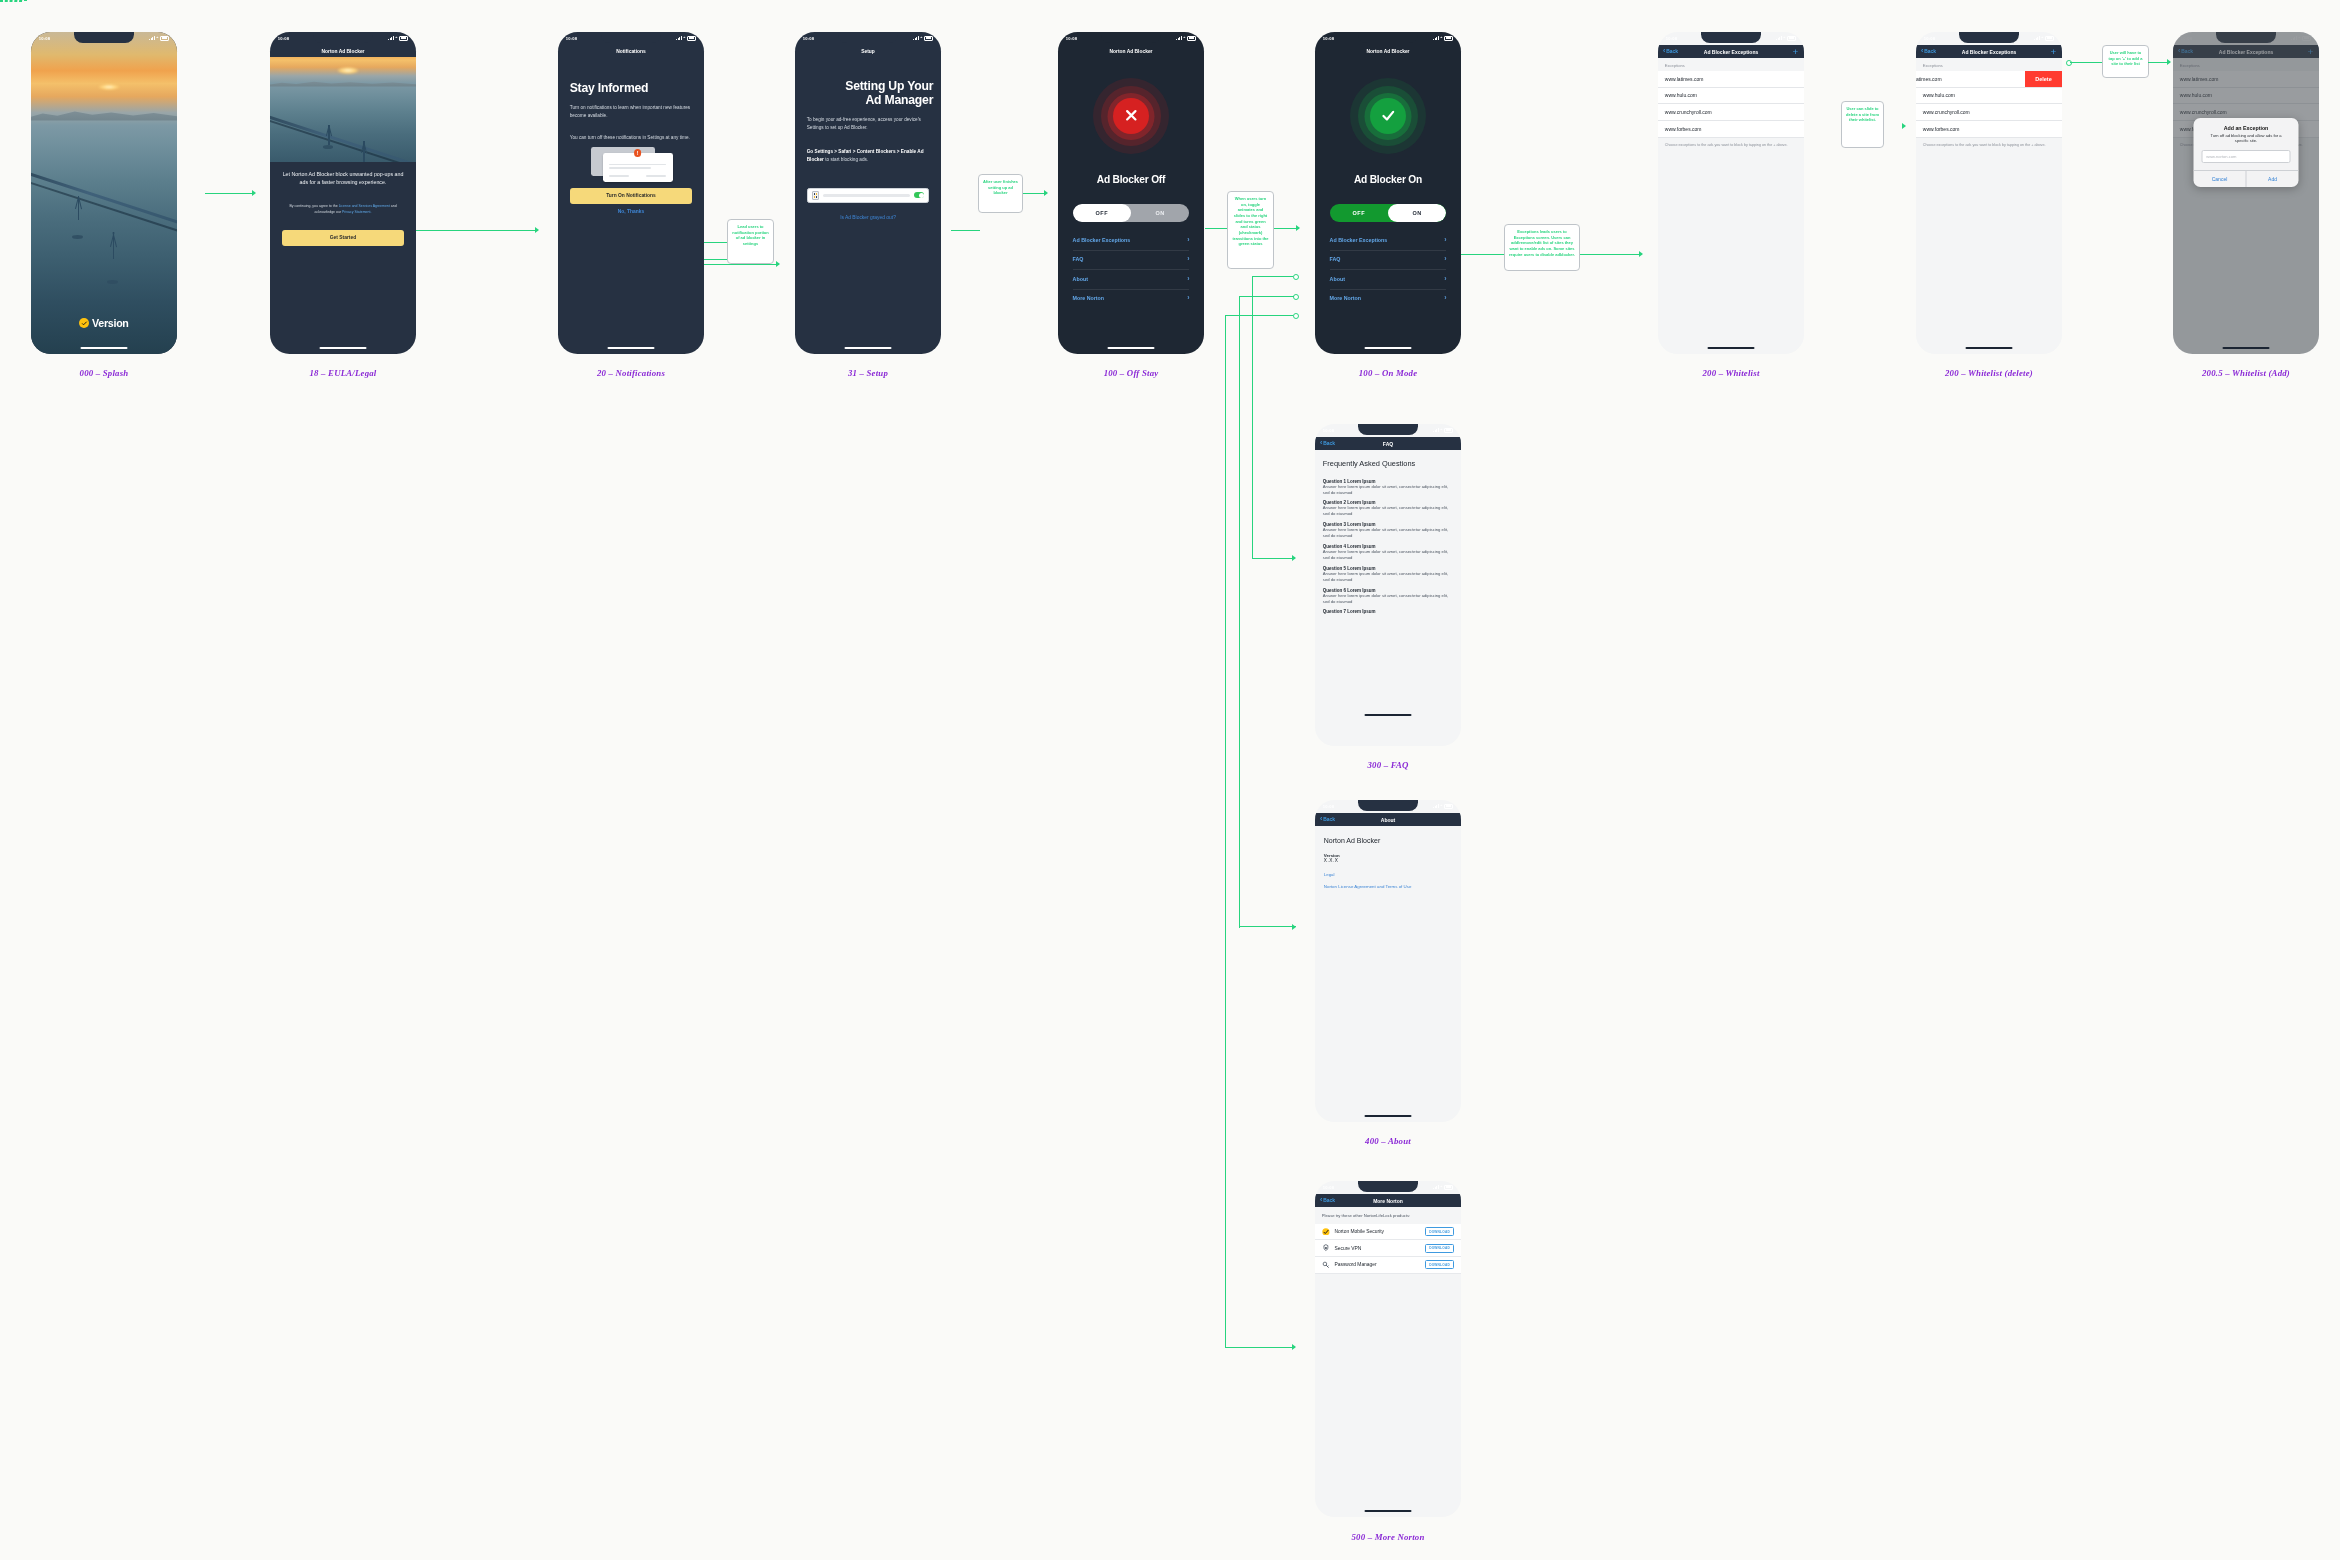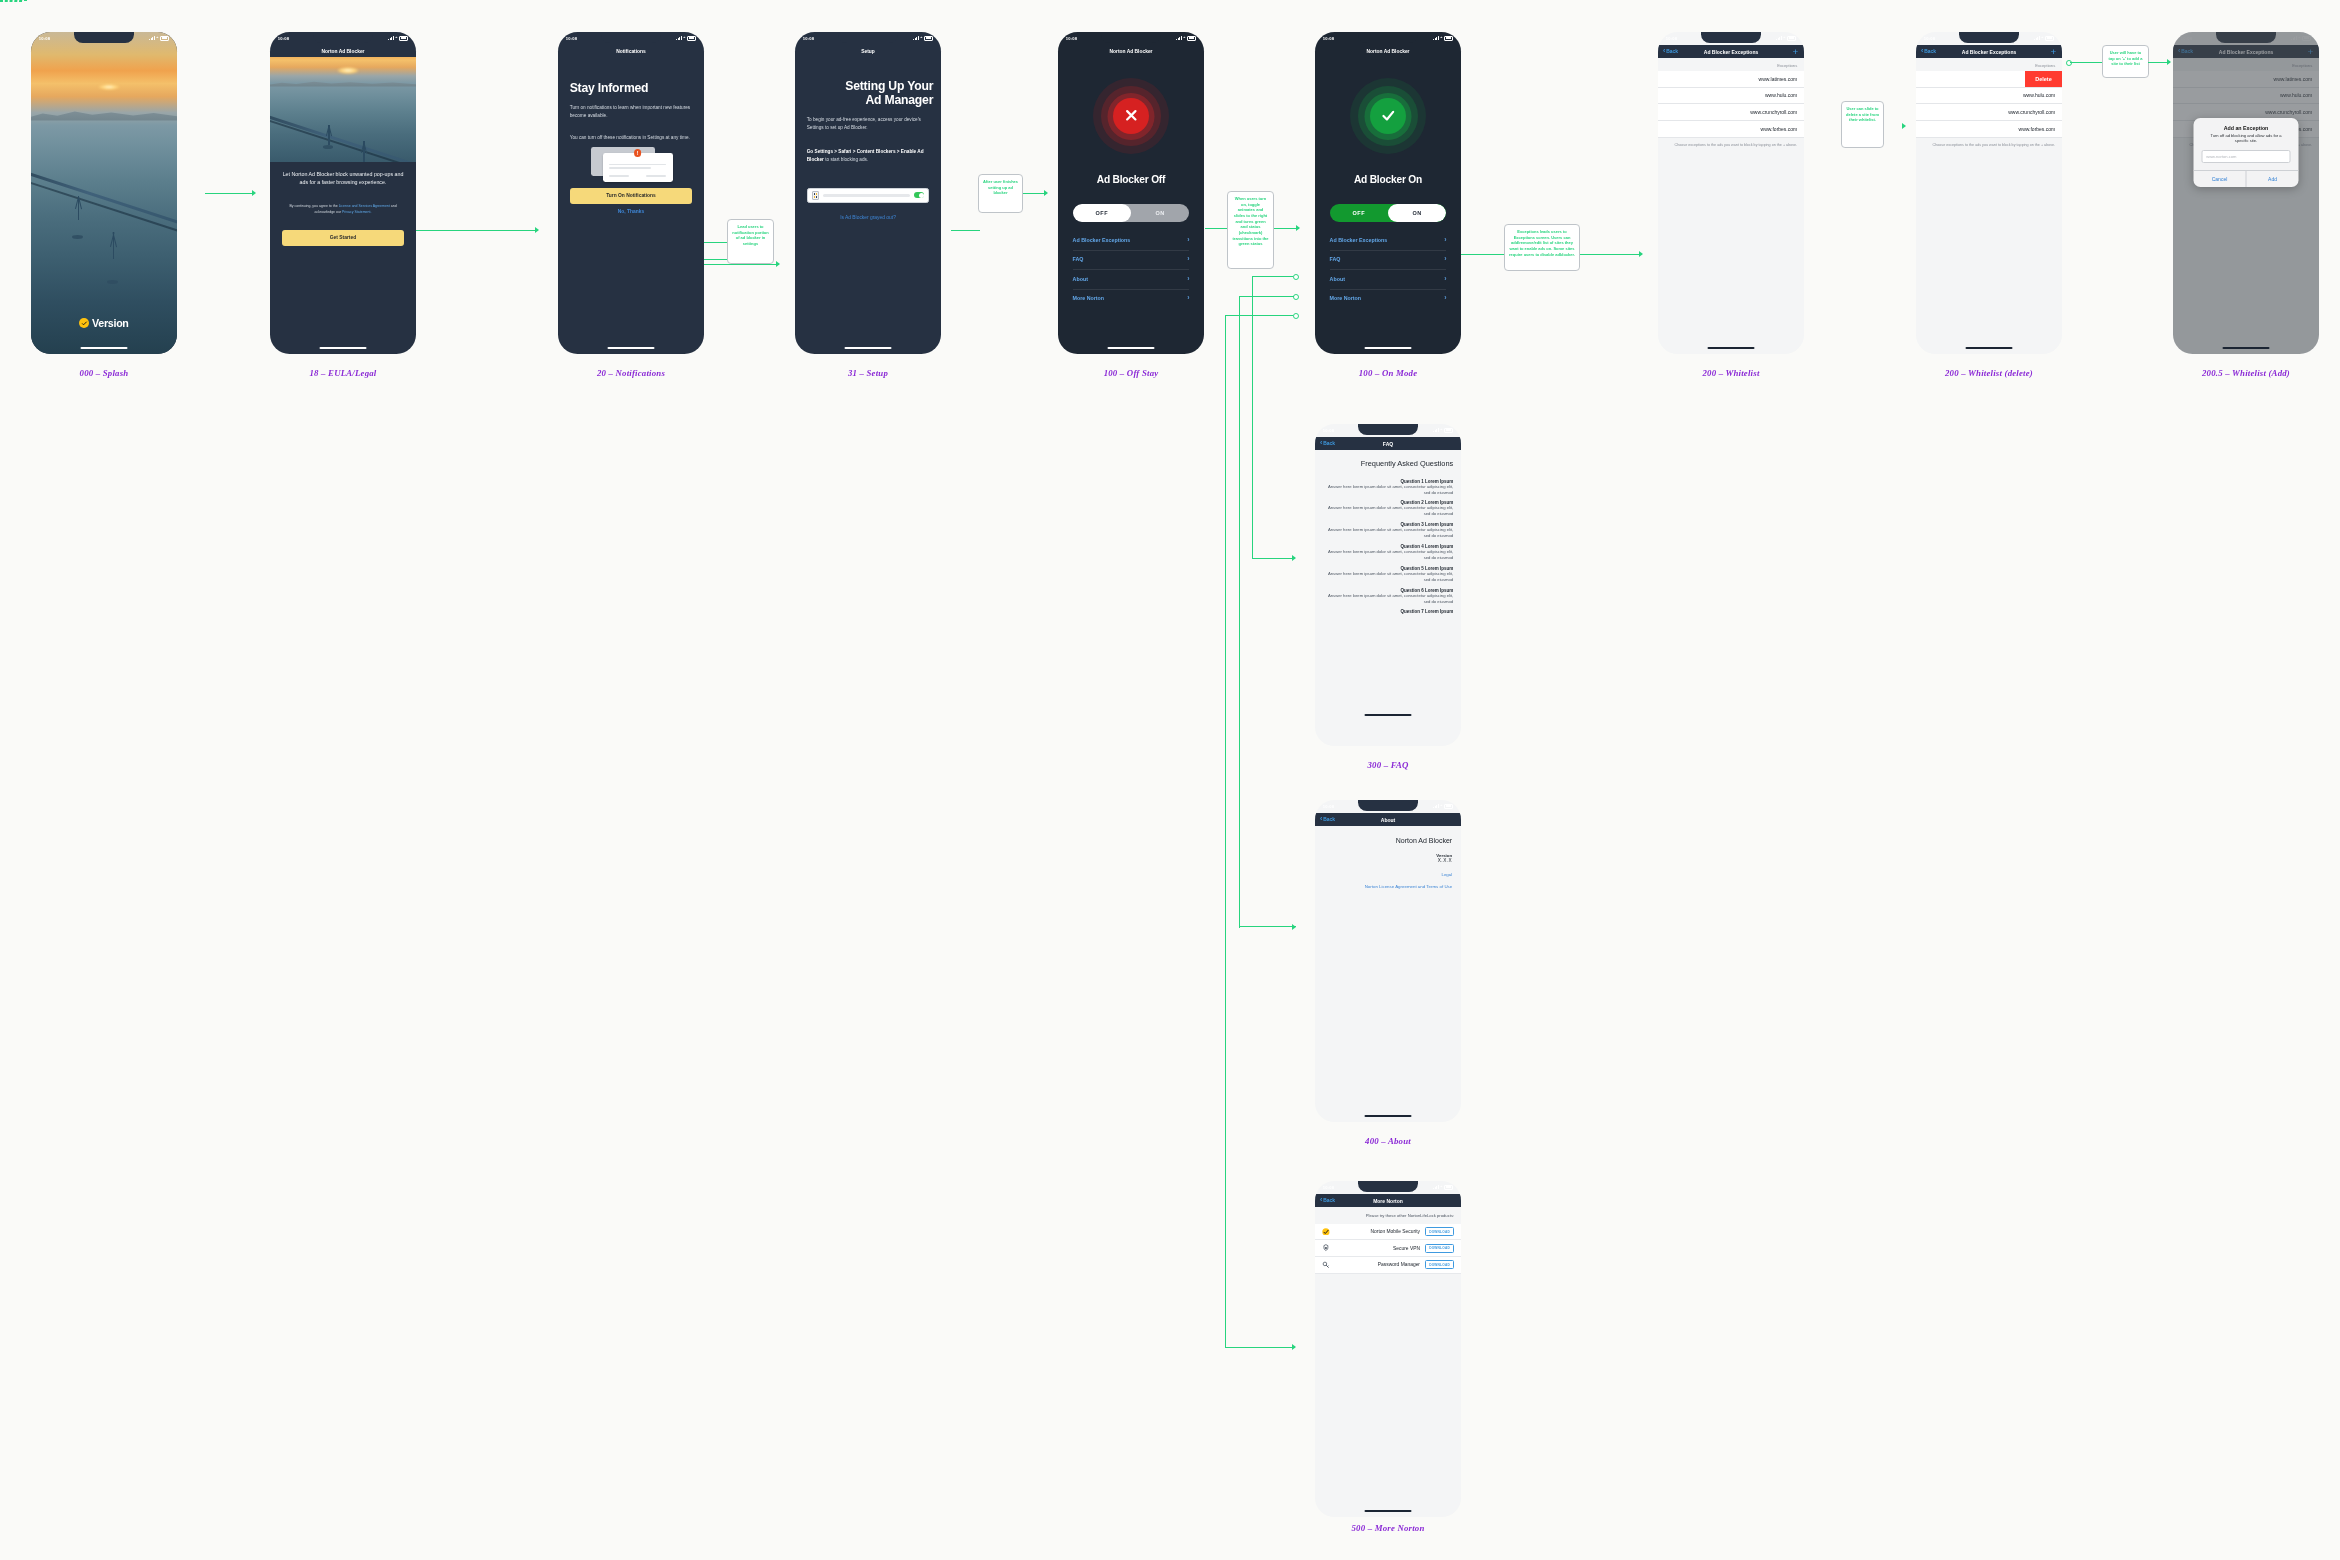--- a/index.html
+++ b/index.html
@@ -178,21 +178,21 @@
 
   
   .lnav{
     position:absolute;top:12.7px;left:0;right:0;height:13.7px;background:#263142;z-index:5;
     display:flex;align-items:center;
   }
   .lnav .back{position:absolute;left:4.9px;color:#3e9ae0;font-size:4.9px;font-weight:bold;display:flex;align-items:center;gap:1px;}
   .lnav .back .c{font-size:6.8px;line-height:1;}
   .lnav .t{flex:1;text-align:center;color:#fff;font-size:5px;font-weight:bold;}
   .lnav .plus{position:absolute;right:5.9px;color:#3e9ae0;font-size:9.8px;line-height:1;font-weight:300;}
-  .lbody{position:absolute;top:26px;left:0;right:0;bottom:0;background:#f4f5f6;overflow:hidden;text-align:right;}
+  .lbody{position:absolute;top:26px;left:0;right:0;bottom:0;background:#f4f5f6;overflow:hidden;}
   .sect-hdr{padding:4.9px 6.8px 2.9px;font-size:4.1px;color:#8b9099;}
   .wl-row{background:#fff;border-bottom:0.5px solid #e4e6e9;padding:4.9px 6.8px;font-size:5px;color:#20262e;}
   .wl-note{padding:4.9px 6.8px;font-size:3.7px;color:#8b9099;line-height:1.55;}
   .del-btn{position:absolute;right:0;top:0;bottom:0;width:37px;background:#ff3b30;color:#fff;
     font-size:5.5px;font-weight:bold;display:flex;align-items:center;justify-content:center;}
 
   
   .faq-h{padding:8.8px 7.8px 5.9px;font-size:7.4px;color:#20262e;}
   .faq-q{padding:0 7.8px;font-size:4.5px;font-weight:bold;color:#1c232c;margin-top:4.9px;}
   .faq-a{padding:0 7.8px;font-size:4.2px;color:#4b5460;line-height:1.42;}
@@ -841,17 +841,17 @@
                 <path d="M13 13l7 7M17 17l2-2" stroke="#2b3644" stroke-width="2" stroke-linecap="round"></path>
               </svg>
           </span>
           <span class="mn-name">Password Manager</span>
           <span class="mn-dl">DOWNLOAD</span>
         </div>
       </div>
       <div class="homebar" style="background:#1b2533;"></div>
     </div>
     <div class="notch"></div>
-    <div class="screenlabel" style="top:342px;">500 – More Norton</div>
+    <div class="screenlabel" style="top:351px;">500 – More Norton</div>
   </div>
 
 </div>
 
 
 </body></html>

